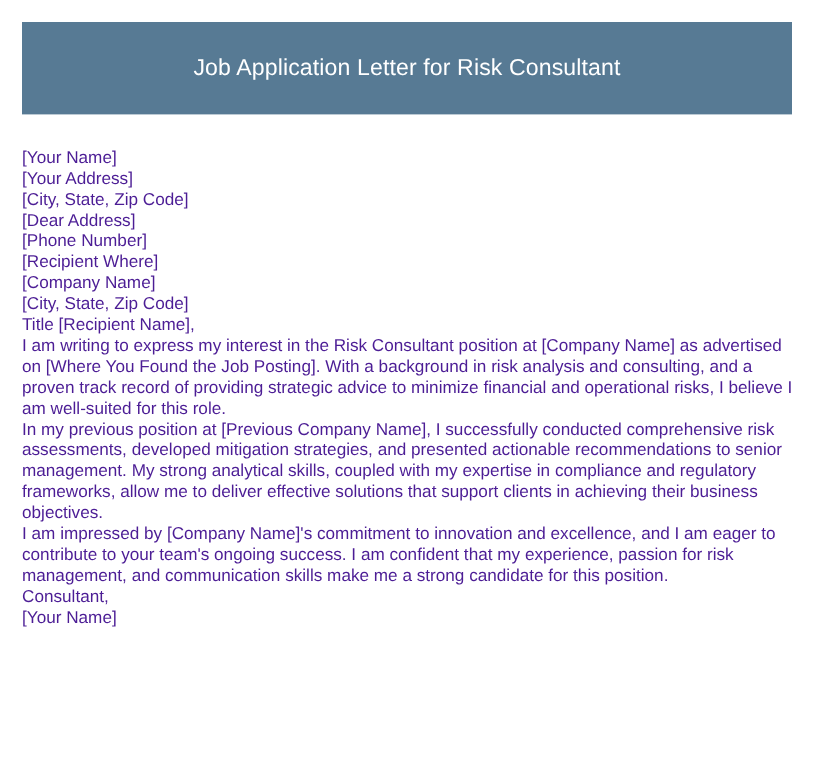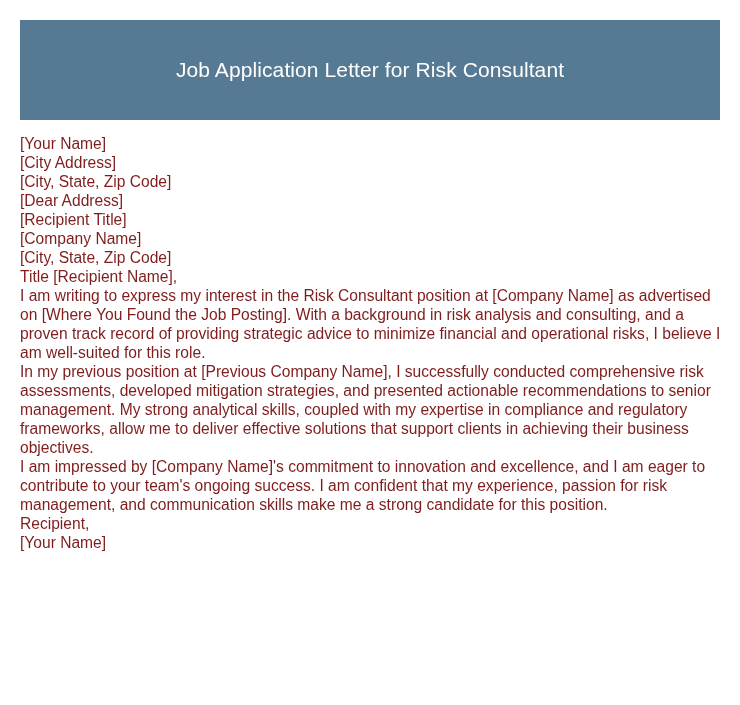--- a/index.html
+++ b/index.html
@@ -1,41 +1,42 @@
 <!DOCTYPE html>
 <html><head>
 <meta charset="utf-8">
 <style>
   html, body { margin: 0; padding: 0; background: #ffffff; }
   body { width: 740px; height: 705px; overflow: hidden; font-family: "Liberation Sans", sans-serif; }
   .header {
-    position: absolute; left: 20px; top: 20px; width: 700px; height: 100px;
+    position: absolute; left: 20px; top: 20px; width: 700px; height: 84px;
     background: #577a94; display: flex; align-items: center; justify-content: center;
   }
   .header h1 { margin: 0; color: #ffffff; font-weight: normal; font-size: 21px; letter-spacing: 0.1px; }
   .letter {
     position: absolute; left: 20px; top: 134px; width: 706px;
-    color: #7f1d1d; font-size: 15.6px; line-height: 19px;
+    color: #4c1d95; font-size: 15.6px; line-height: 19px;
   }
   .letter p { margin: 0; }
 </style>
 </head>
 <body>
 
 <div class="header">
   <h1>Job Application Letter for Risk Consultant</h1>
 </div>
 
 <div class="letter">
   <p>[Your Name]</p>
-  <p>[City Address]</p>
+  <p>[Your Address]</p>
   <p>[City, State, Zip Code]</p>
   <p>[Dear Address]</p>
-  <p>[Recipient Title]</p>
+  <p>[Phone Number]</p>
+  <p>[Recipient Where]</p>
   <p>[Company Name]</p>
   <p>[City, State, Zip Code]</p>
   <p>Title [Recipient Name],</p>
   <p>I am writing to express my interest in the Risk Consultant position at [Company Name] as advertised on [Where You Found the Job Posting]. With a background in risk analysis and consulting, and a proven track record of providing strategic advice to minimize financial and operational risks, I believe I am well-suited for this role.</p>
   <p>In my previous position at [Previous Company Name], I successfully conducted comprehensive risk assessments, developed mitigation strategies, and presented actionable recommendations to senior management. My strong analytical skills, coupled with my expertise in compliance and regulatory frameworks, allow me to deliver effective solutions that support clients in achieving their business objectives.</p>
   <p>I am impressed by [Company Name]'s commitment to innovation and excellence, and I am eager to contribute to your team's ongoing success. I am confident that my experience, passion for risk management, and communication skills make me a strong candidate for this position.</p>
-  <p>Recipient,</p>
+  <p>Consultant,</p>
   <p>[Your Name]</p>
 </div>
 
 </body></html>

